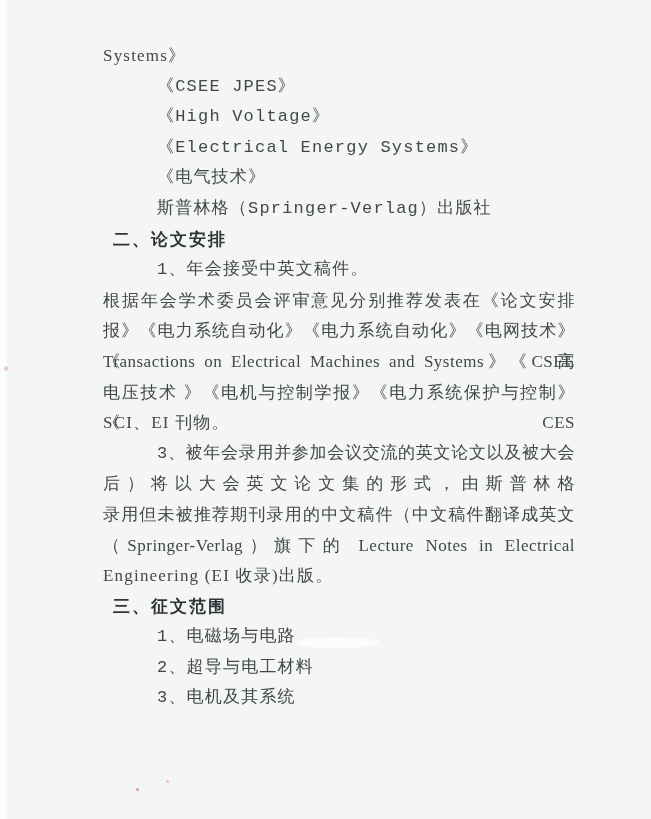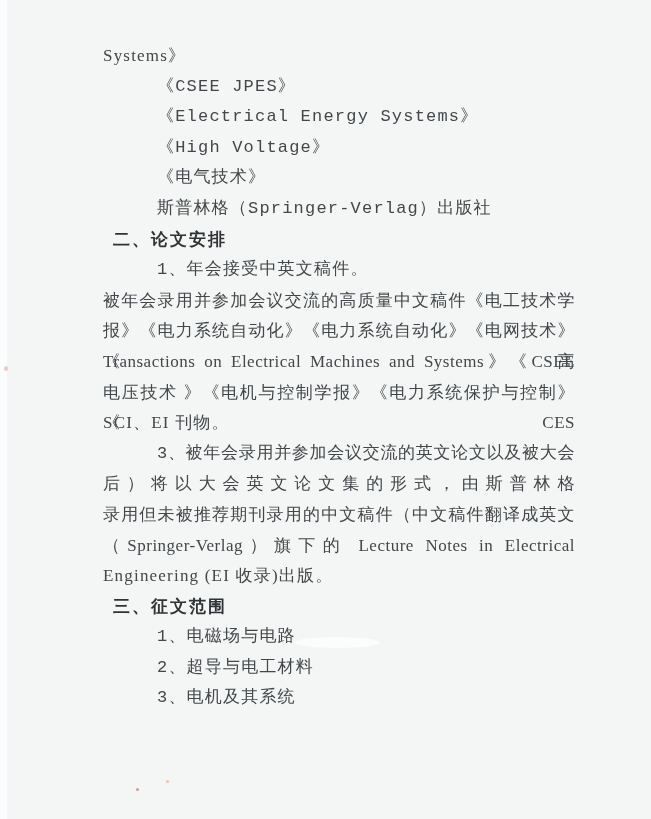--- a/index.html
+++ b/index.html
@@ -55,27 +55,27 @@
 </style>
 </head>
 <body>
 
 <div class="scan-page">
   <div class="edge-strip"></div>
 
   <div class="content">
     <div class="ln">Systems》</div>
     <div class="ln indent">《CSEE JPES》</div>
+    <div class="ln indent">《High Voltage》</div>
     <div class="ln indent">《Electrical Energy Systems》</div>
-    <div class="ln indent">《High Voltage》</div>
     <div class="ln indent">《电气技术》</div>
     <div class="ln indent">斯普林格（Springer-Verlag）出版社</div>
     <div class="ln heading">二、论文安排</div>
     <div class="ln indent">1、年会接受中英文稿件。</div>
-    <div class="ln justify">被年会录用并参加会议交流的高质量中文稿件《电工技术学</div>
+    <div class="ln justify">根据年会学术委员会评审意见分别推荐发表在《论文安排</div>
     <div class="ln justify">报》《电力系统自动化》《电力系统自动化》《电网技术》《高</div>
     <div class="ln justify">Transactions on Electrical Machines and Systems》《CSEE</div>
     <div class="ln justify">电压技术 》《电机与控制学报》《电力系统保护与控制》《CES</div>
     <div class="ln">SCI、EI 刊物。</div>
     <div class="ln indent justify">3、被年会录用并参加会议交流的英文论文以及被大会</div>
     <div class="ln justify">后）将以大会英文论文集的形式，由斯普林格</div>
     <div class="ln justify">录用但未被推荐期刊录用的中文稿件（中文稿件翻译成英文</div>
     <div class="ln justify">（Springer-Verlag）旗下的 Lecture Notes in Electrical</div>
     <div class="ln">Engineering (EI 收录)出版。</div>
     <div class="ln heading">三、征文范围</div>

